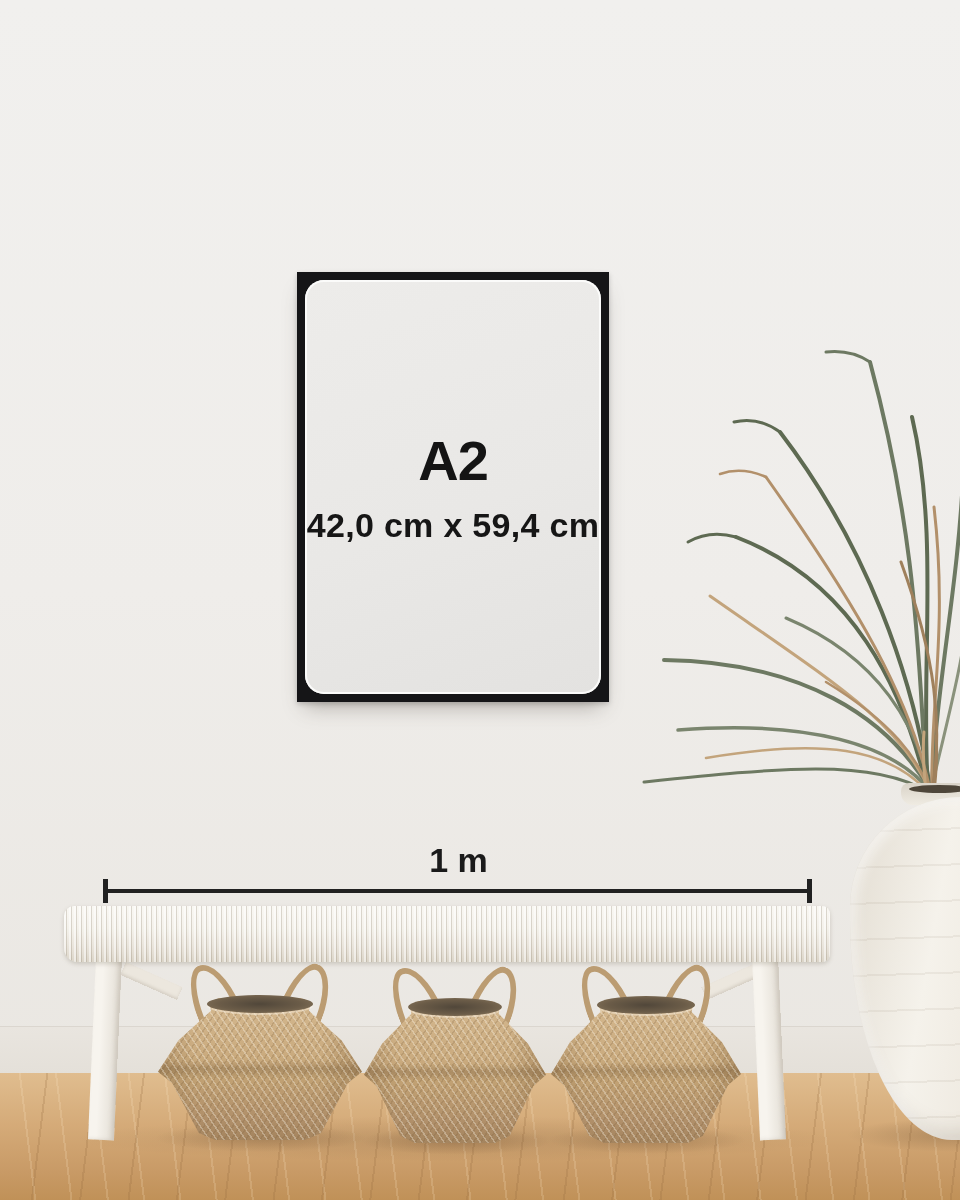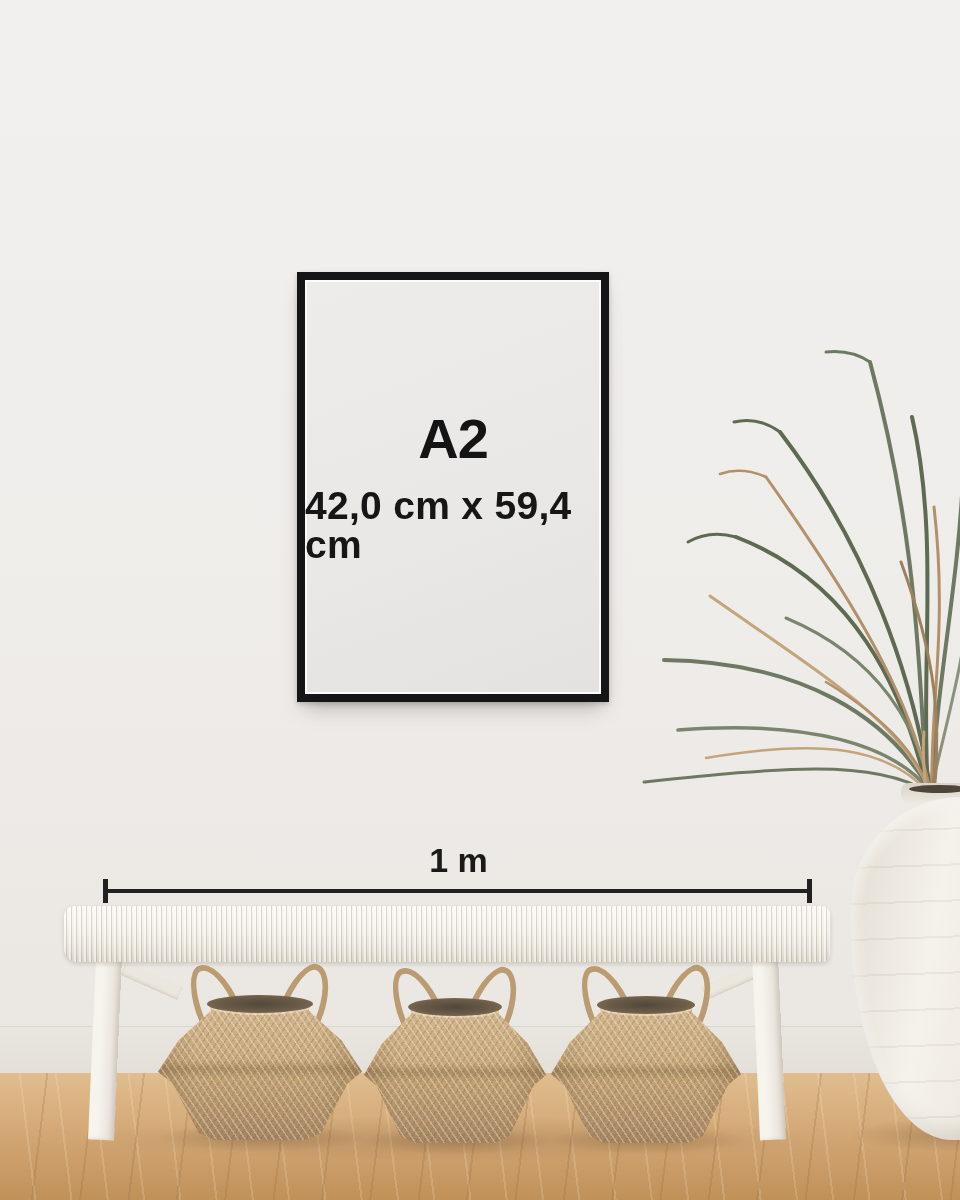--- a/index.html
+++ b/index.html
@@ -30,26 +30,27 @@
     position:absolute;left:297px;top:272px;width:312px;height:430px;
     background:#151517;padding:8px;box-sizing:border-box;
     box-shadow:0 12px 20px -8px rgba(70,62,54,0.38), 0 2px 5px rgba(0,0,0,0.18);
   }
   .poster{
     width:100%;height:100%;
     background:linear-gradient(160deg,#edecea 0%,#e9e8e6 55%,#e3e2e0 100%);
     box-shadow:inset 0 0 0 2px #fbfbfa;
     display:flex;flex-direction:column;align-items:center;justify-content:center;
     transform:translateZ(0);
+    border-radius:19px;
   }
   .poster-size{
     font-size:56px;font-weight:800;letter-spacing:-1px;color:#141414;line-height:1;
   }
   .poster-dims{
-    margin-top:19px;font-size:39px;font-weight:700;letter-spacing:0.3px;color:#161616;line-height:1;
+    margin-top:19px;font-size:34px;font-weight:700;letter-spacing:0.3px;color:#161616;line-height:1;
   }
   
   .measure-label{
     position:absolute;left:104px;top:843px;width:709px;text-align:center;
     font-size:34px;font-weight:600;color:#1a1a1a;line-height:1;
   }
   .measure-line{
     position:absolute;left:103px;top:889px;width:709px;height:4px;background:#212121;
   }
   .measure-line::before,.measure-line::after{

